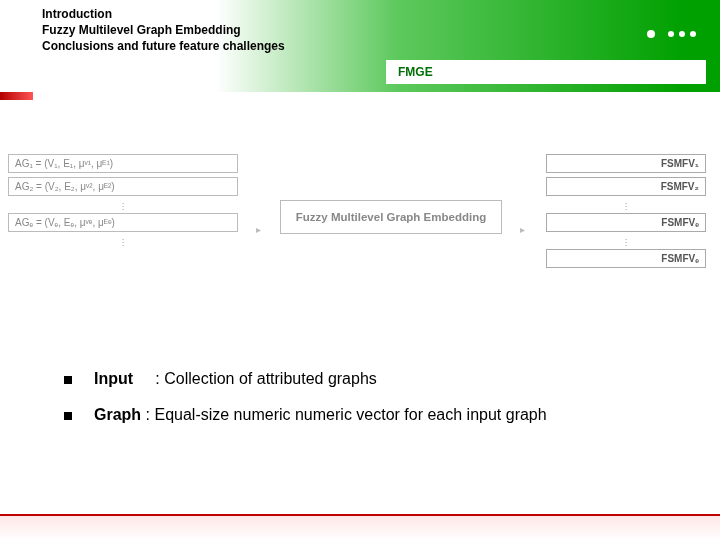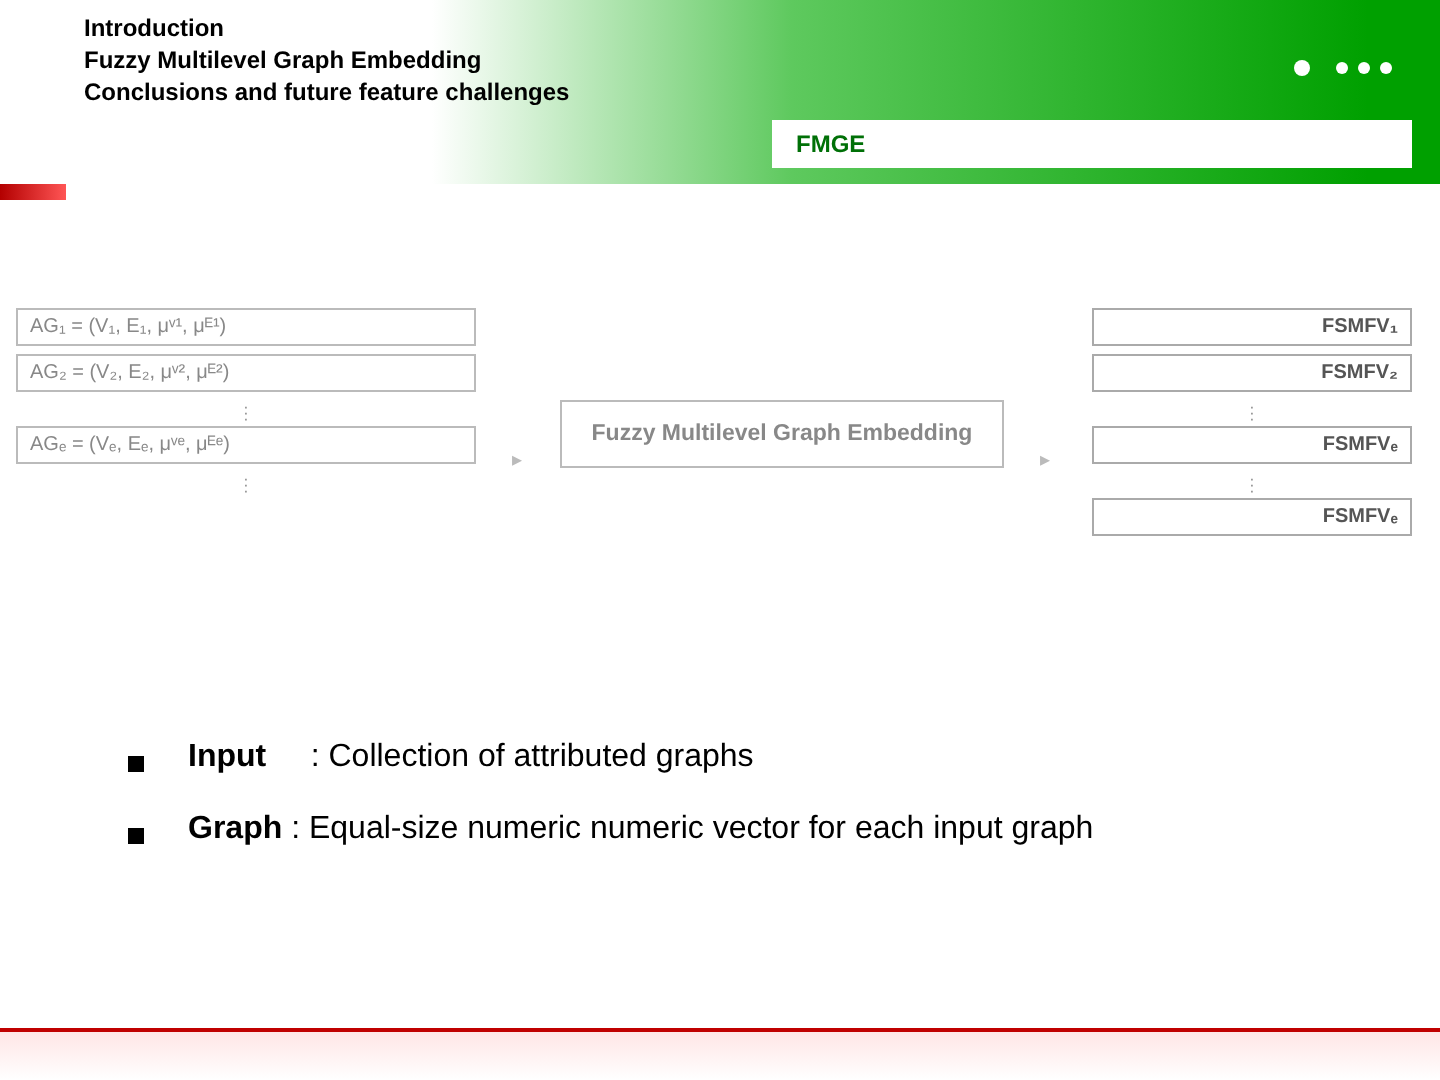--- a/index.html
+++ b/index.html
@@ -129,21 +129,21 @@
   }
   .bullets {
     position: absolute;
     top: 370px;
     left: 64px;
     font-size: 16px;
     color: #000;
   }
   .bullets .row {
     display: flex;
-    align-items: center;
+    align-items: flex-start;
     margin-bottom: 18px;
   }
   .sq {
     width: 8px; height: 8px; background: #000;
     margin-right: 22px;
     flex-shrink: 0;
     margin-top: 6px;
   }
   .bullets b { font-weight: bold; white-space: pre; }
   .footer {

